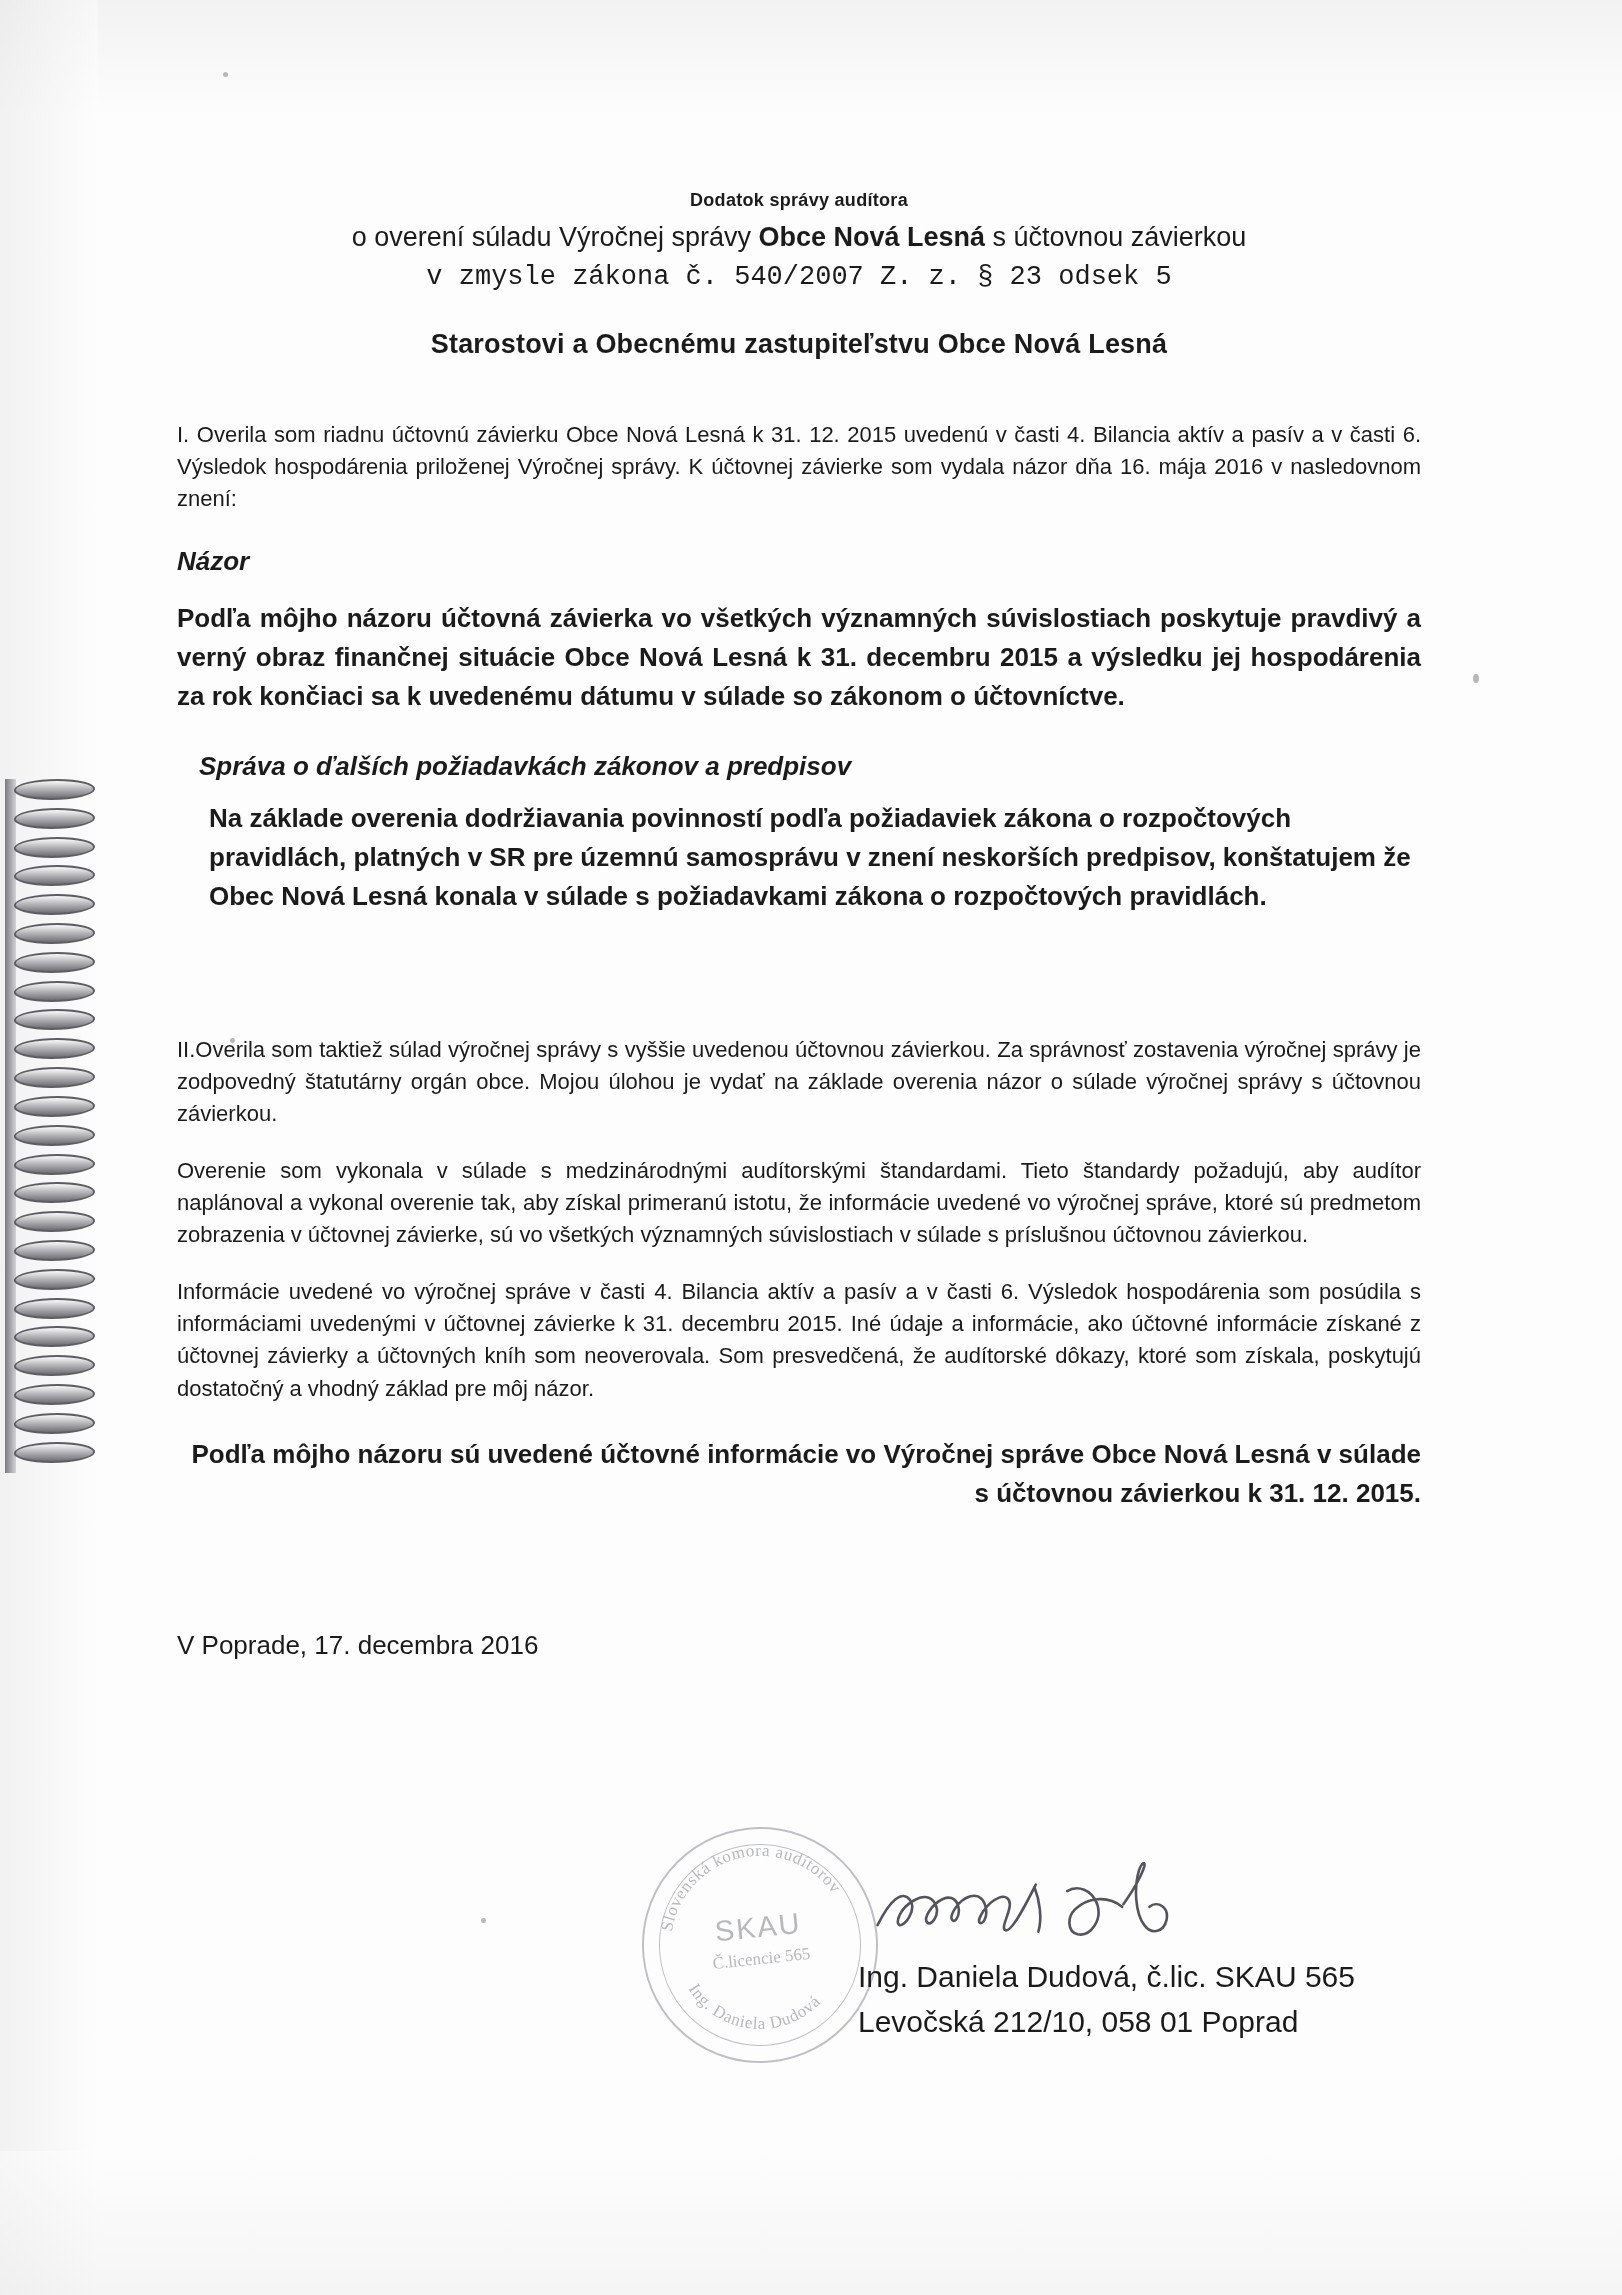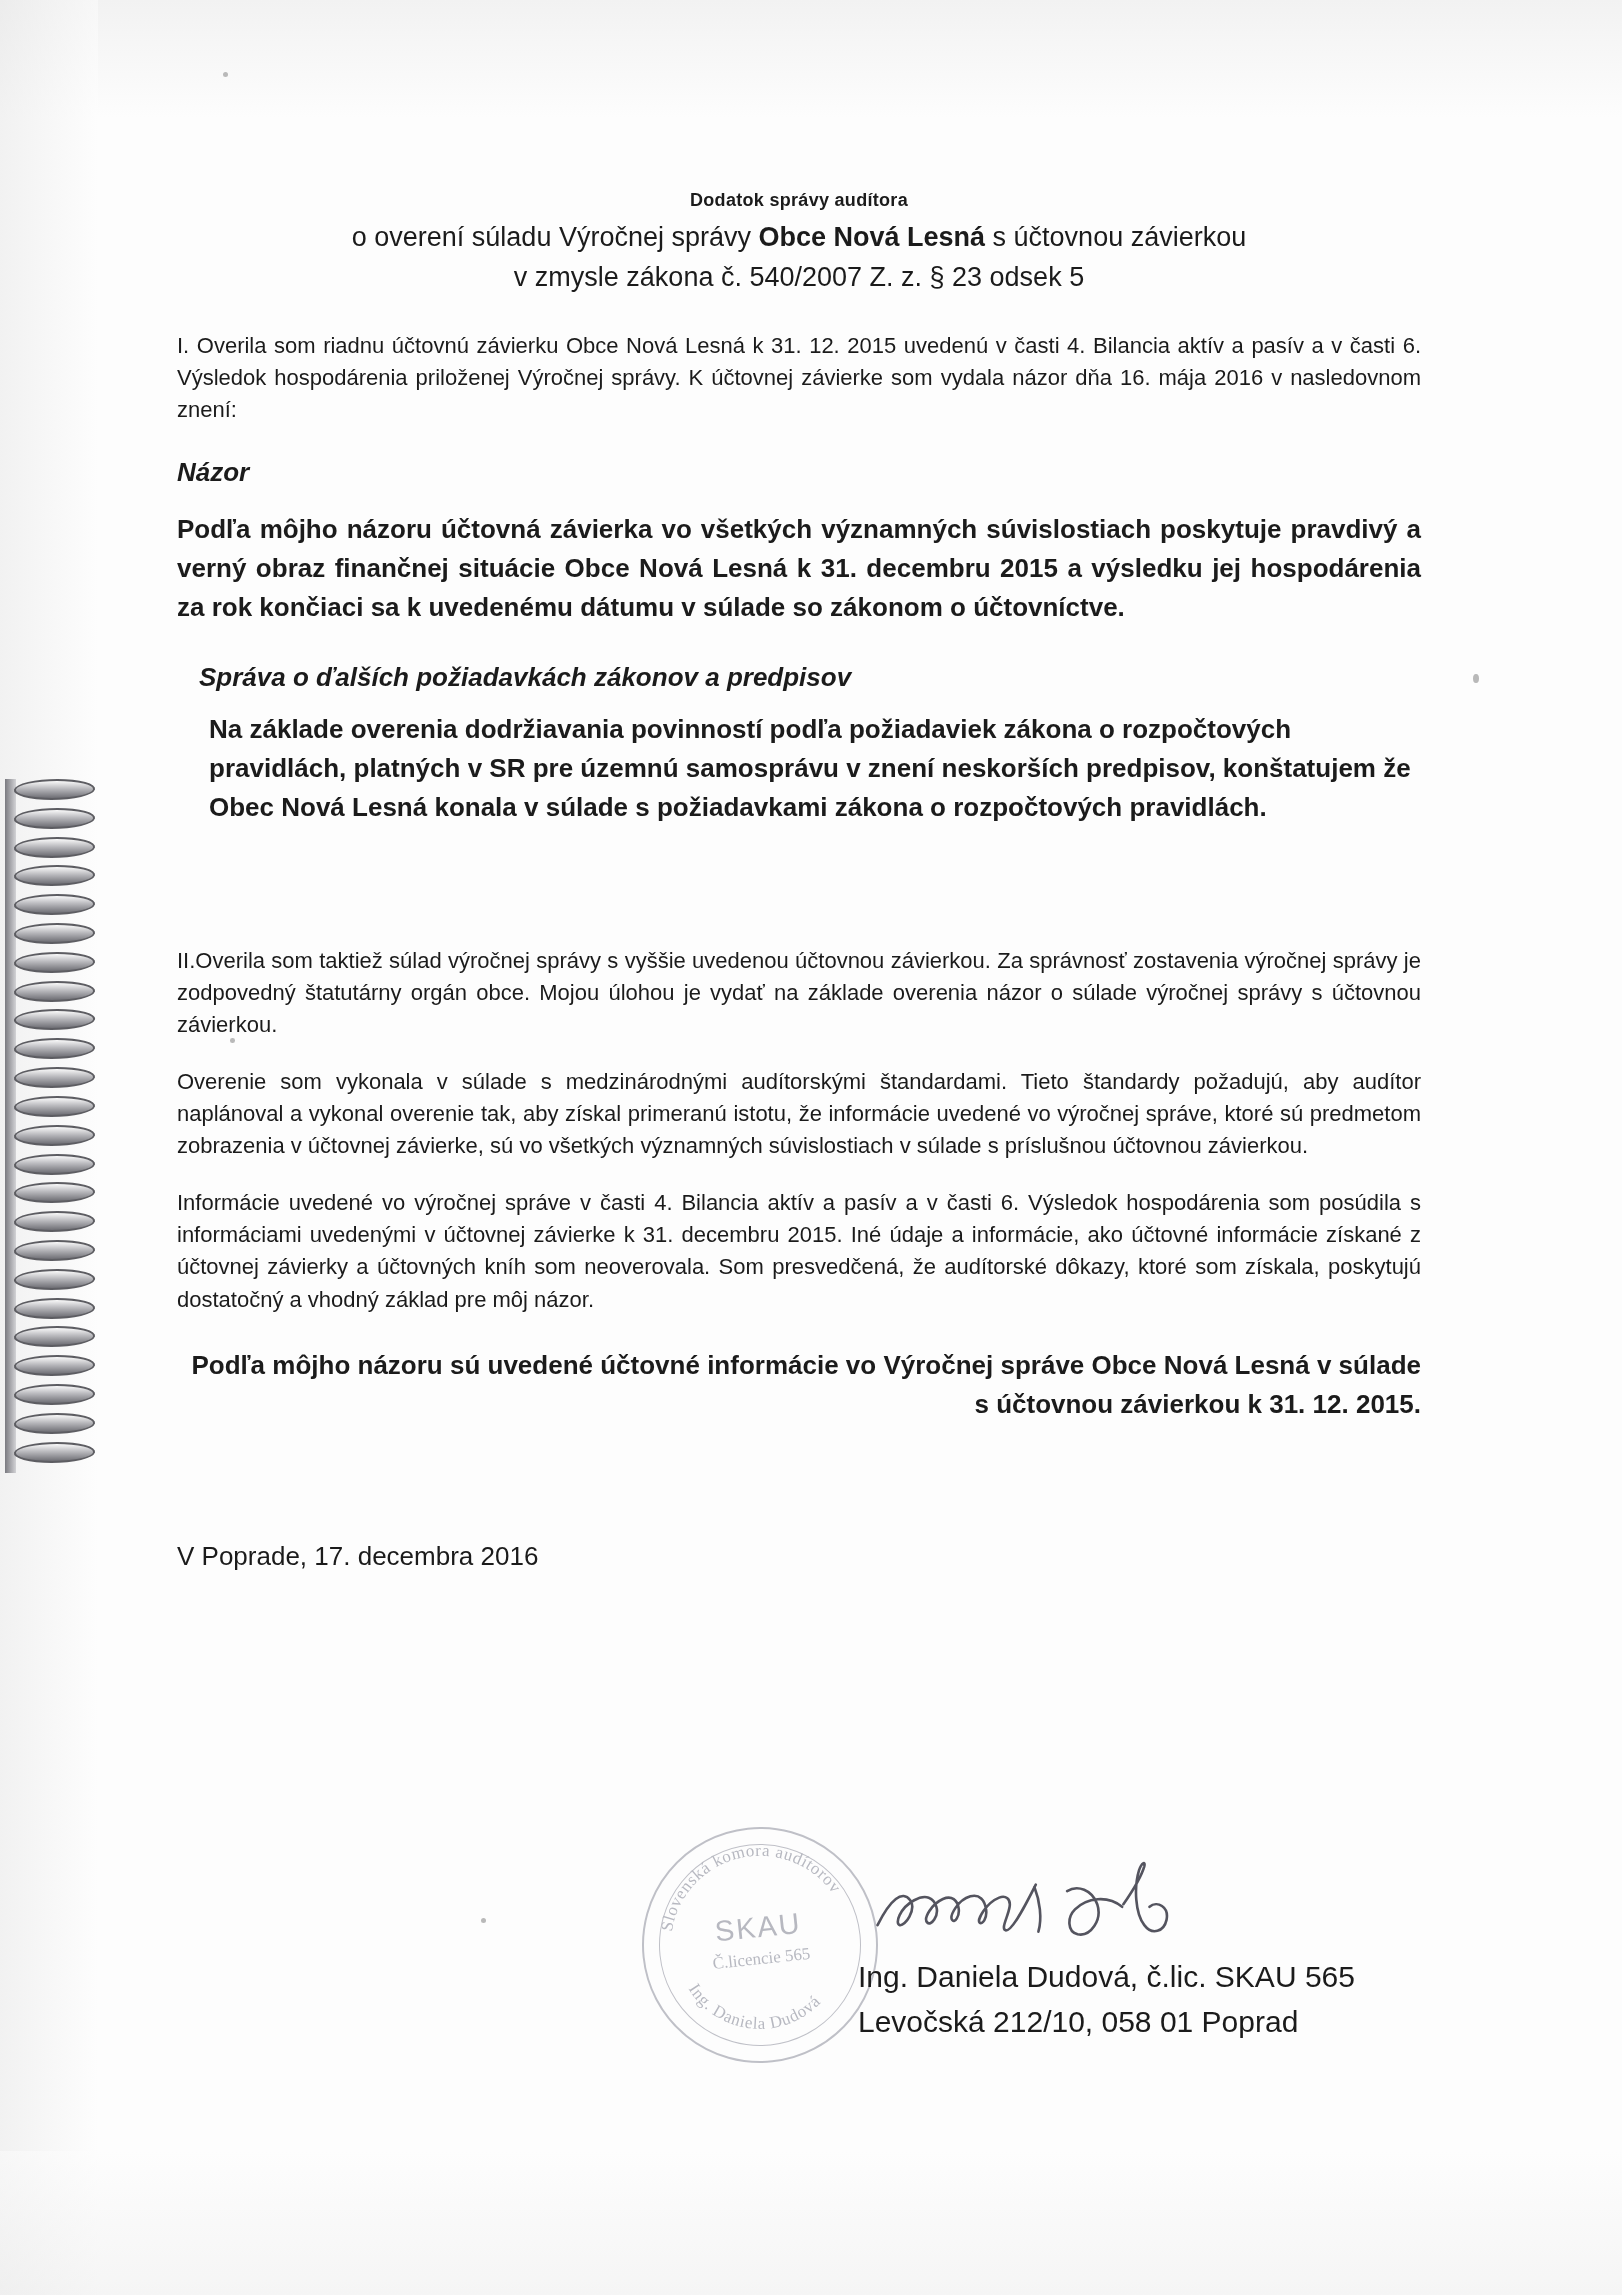--- a/index.html
+++ b/index.html
@@ -61,20 +61,21 @@
     margin-bottom: 10.5px;
   }
   .t2 {
     font-size: 27px;
     margin-bottom: 9.2px;
   }
   .t2 b { font-weight: bold; }
   .t3 {
     font-size: 27px;
     margin-bottom: 37px;
+    font-family: Liberation Mono, monospace;
   }
   .t4 {
     font-size: 27px;
     font-weight: bold;
     margin-bottom: 59px;
     letter-spacing: 0.2px;
   }
 
   p.body-par {
     font-size: 22px;
@@ -264,20 +265,21 @@
   <div class="speck" style="left:481px; top:1918px; width:5.2px; height:5.2px;"></div>
 
   <div class="content">
 
     <div class="title-block">
       <div class="t1">Dodatok správy audítora</div>
       <div class="t2">
         <span>o overení súladu Výročnej správy </span><b>Obce Nová Lesná</b><span> s  účtovnou závierkou</span>
       </div>
       <div class="t3">v zmysle zákona č. 540/2007 Z. z. § 23 odsek 5</div>
+      <div class="t4">Starostovi a Obecnému zastupiteľstvu Obce Nová Lesná</div>
     </div>
 
     <p class="body-par just-spread">I. Overila som riadnu účtovnú závierku Obce Nová Lesná k 31. 12. 2015 uvedenú v časti 4. Bilancia aktív a pasív a v časti 6. Výsledok hospodárenia priloženej Výročnej správy. K účtovnej závierke som vydala názor dňa 16. mája 2016 v nasledovnom znení:</p>
 
     <div class="heading-it">Názor</div>
 
     <p class="bold-par">Podľa môjho názoru účtovná závierka vo všetkých významných súvislostiach poskytuje pravdivý a verný obraz finančnej situácie Obce Nová Lesná k 31. decembru 2015 a výsledku jej hospodárenia za rok končiaci sa k uvedenému dátumu v súlade so zákonom o účtovníctve.</p>
 
     <div class="heading-it2">Správa o ďalších požiadavkách zákonov a predpisov</div>
 

